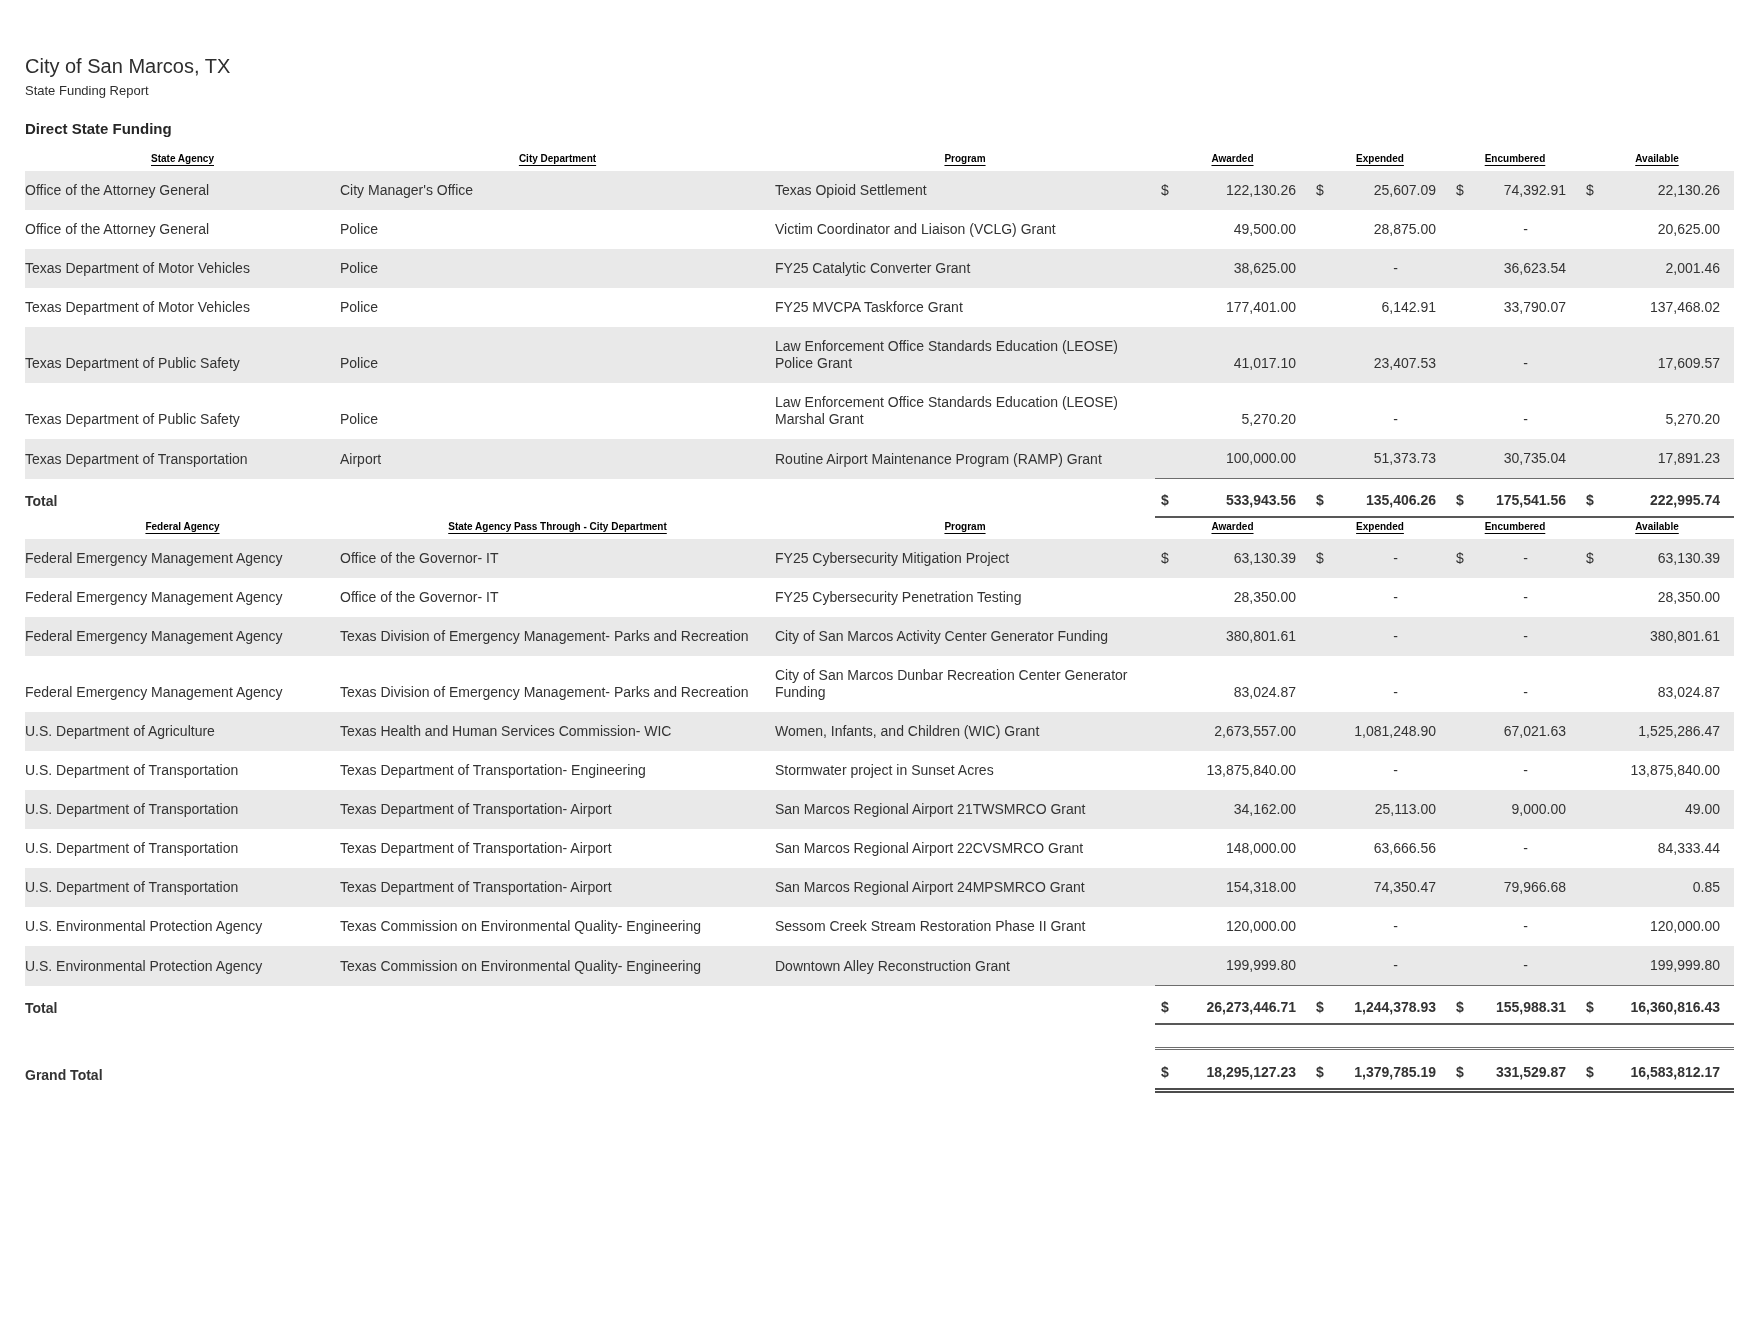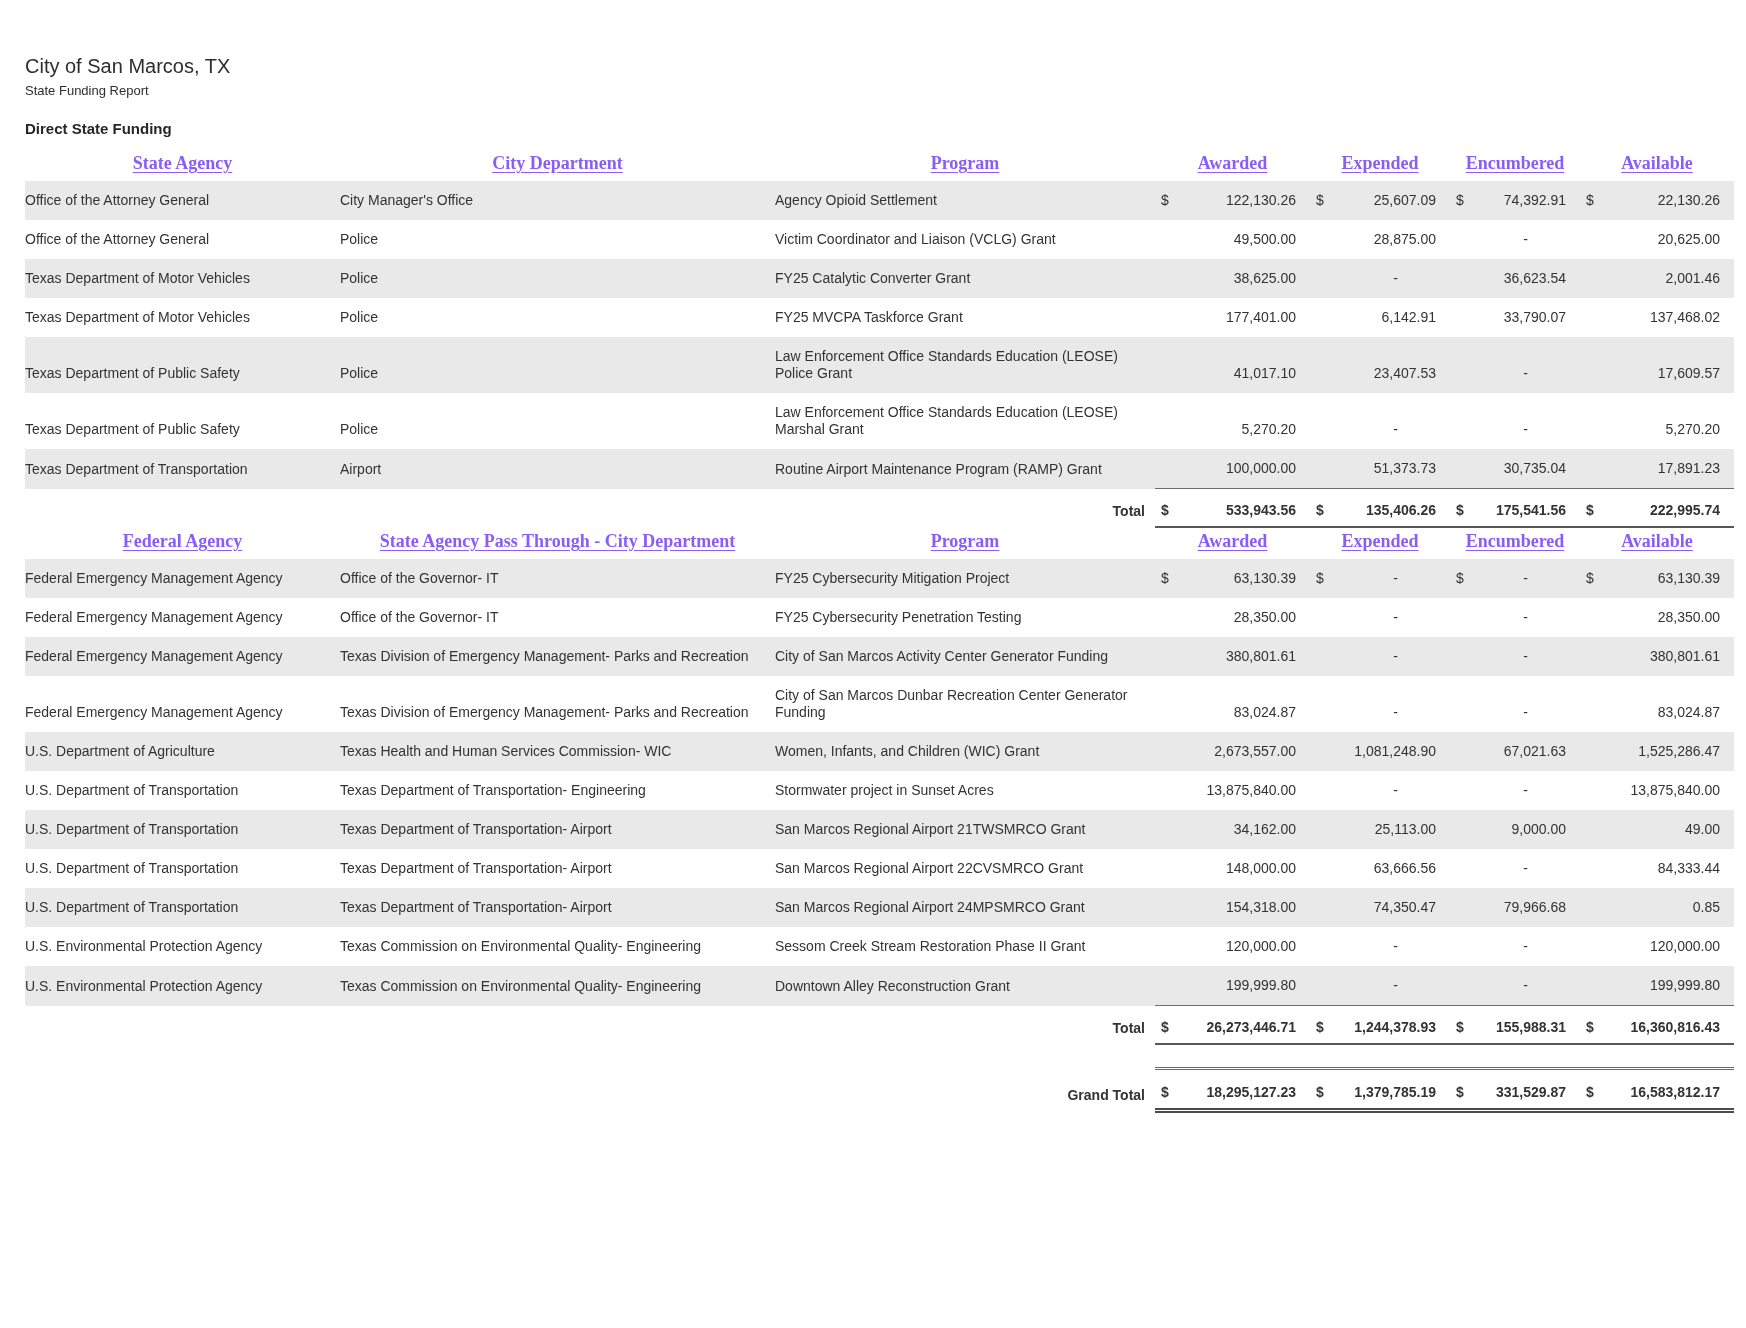--- a/index.html
+++ b/index.html
@@ -13,38 +13,37 @@
   .doc-subtitle { font-size:13px; margin-top:5px; color:#2e2e2e; }
   .section-title { font-size:15px; font-weight:bold; color:#262626; margin:0 0 13px 0; }
   .section-title.first { margin-top:22px; }
   .section-title.second { margin-top:28px; }
 
   table { border-collapse:collapse; table-layout:fixed; width:1709px; font-size:14px; }
   col.c1 { width:315px; } col.c2 { width:435px; } col.c3 { width:380px; }
   col.m1 { width:155px; } col.m2 { width:140px; } col.m3 { width:130px; } col.m4 { width:154px; }
 
   th {
-    font-weight:bold; text-align:center; font-size:18px; color:#8b5cf6;
+    font-weight:bold; text-align:center; font-size:10px; color:#000000;
     text-decoration:underline; text-underline-offset:3px;
     padding:3px 0 7px 0;
-    font-family:Liberation Serif, serif;
   }
   td { vertical-align:bottom; padding:11px 10px 11px 0; line-height:17px; }
   tbody.data tr:nth-child(odd) td { background:#e9e9e9; }
 
   td.money { position:relative; text-align:right; padding-right:14px; }
   td.money .cur { position:absolute; left:6px; bottom:11px; }
   .amt.dash { display:inline-block; padding-right:38px; }
 
   tbody.data tr:last-child td.money { border-bottom:1.5px solid #6d6d6d; }
 
   tr.total td { font-weight:bold; padding-top:13px; padding-bottom:7px; }
   tr.total td.money { border-bottom:2px solid #585858; }
   tr.total td.money .cur { bottom:7px; }
-  td.total-label { text-align:right; padding-right:10px; font-weight:bold; }
+  td.total-label { text-align:left; padding-right:10px; font-weight:bold; }
 
   tr.rule td { padding:10px 0 0 0; }
   tr.rule td.ruleline { border-bottom:3px double #6d6d6d; height:12px; }
 
   tr.grand td { font-weight:bold; padding-top:14px; padding-bottom:7px; }
   tr.grand td.money { border-bottom:5px double #4c4c4c; }
   tr.grand td.money .cur { bottom:7px; }
 </style>
 </head>
 <body>
@@ -75,21 +74,21 @@
         <th>Expended</th>
         <th>Encumbered</th>
         <th>Available</th>
       </tr>
     </thead>
     <tbody class="data">
 
     <tr>
         <td>Office of the Attorney General</td>
         <td>City Manager's Office</td>
-        <td>Agency Opioid Settlement</td>
+        <td>Texas Opioid Settlement</td>
         <td class="money"><span class="cur">$</span><span class="amt">122,130.26</span></td>
         <td class="money"><span class="cur">$</span><span class="amt">25,607.09</span></td>
         <td class="money"><span class="cur">$</span><span class="amt">74,392.91</span></td>
         <td class="money"><span class="cur">$</span><span class="amt">22,130.26</span></td>
       </tr>
         <tr>
         <td>Office of the Attorney General</td>
         <td>Police</td>
         <td>Victim Coordinator and Liaison (VCLG) Grant</td>
         <td class="money"><span class="cur"></span><span class="amt">49,500.00</span></td>

